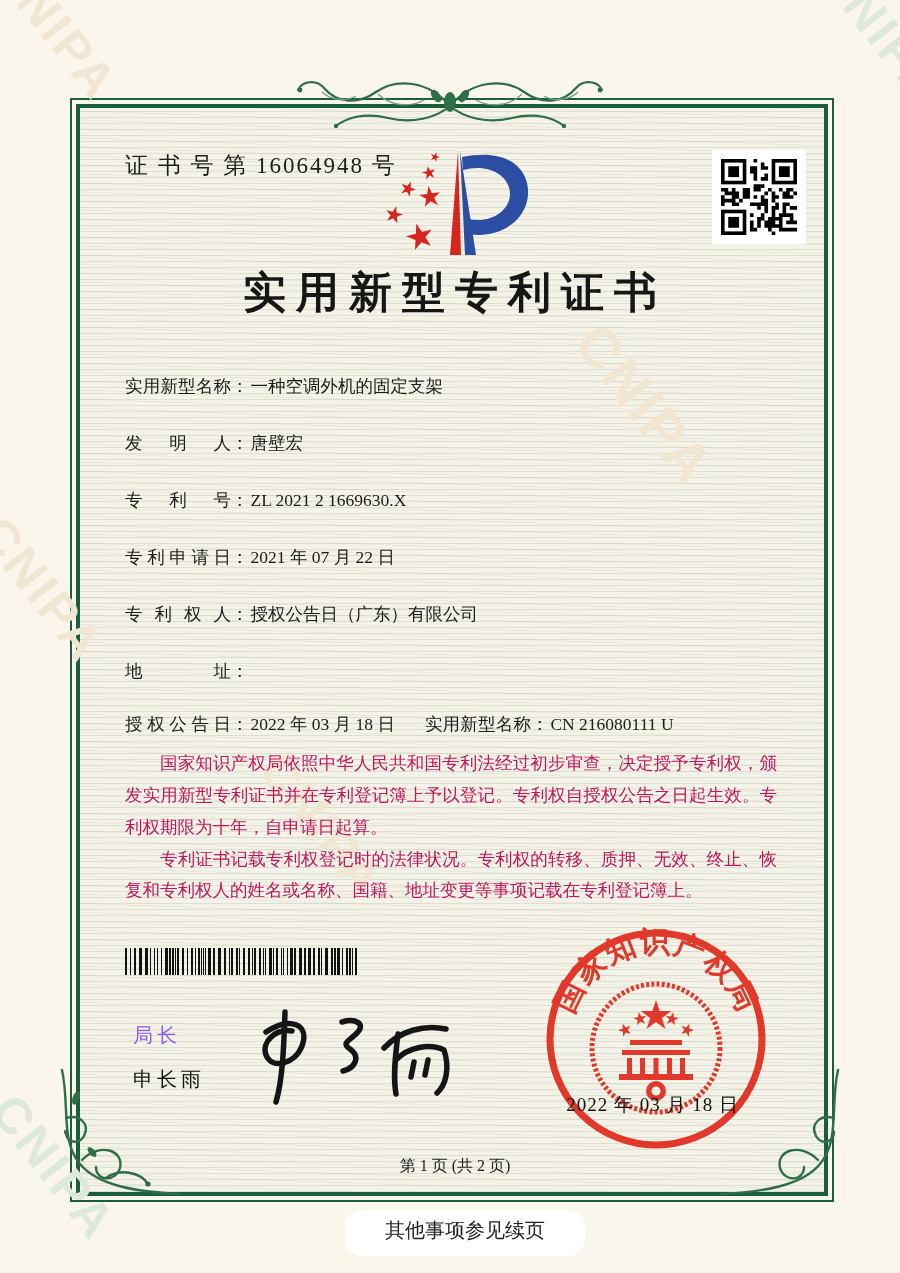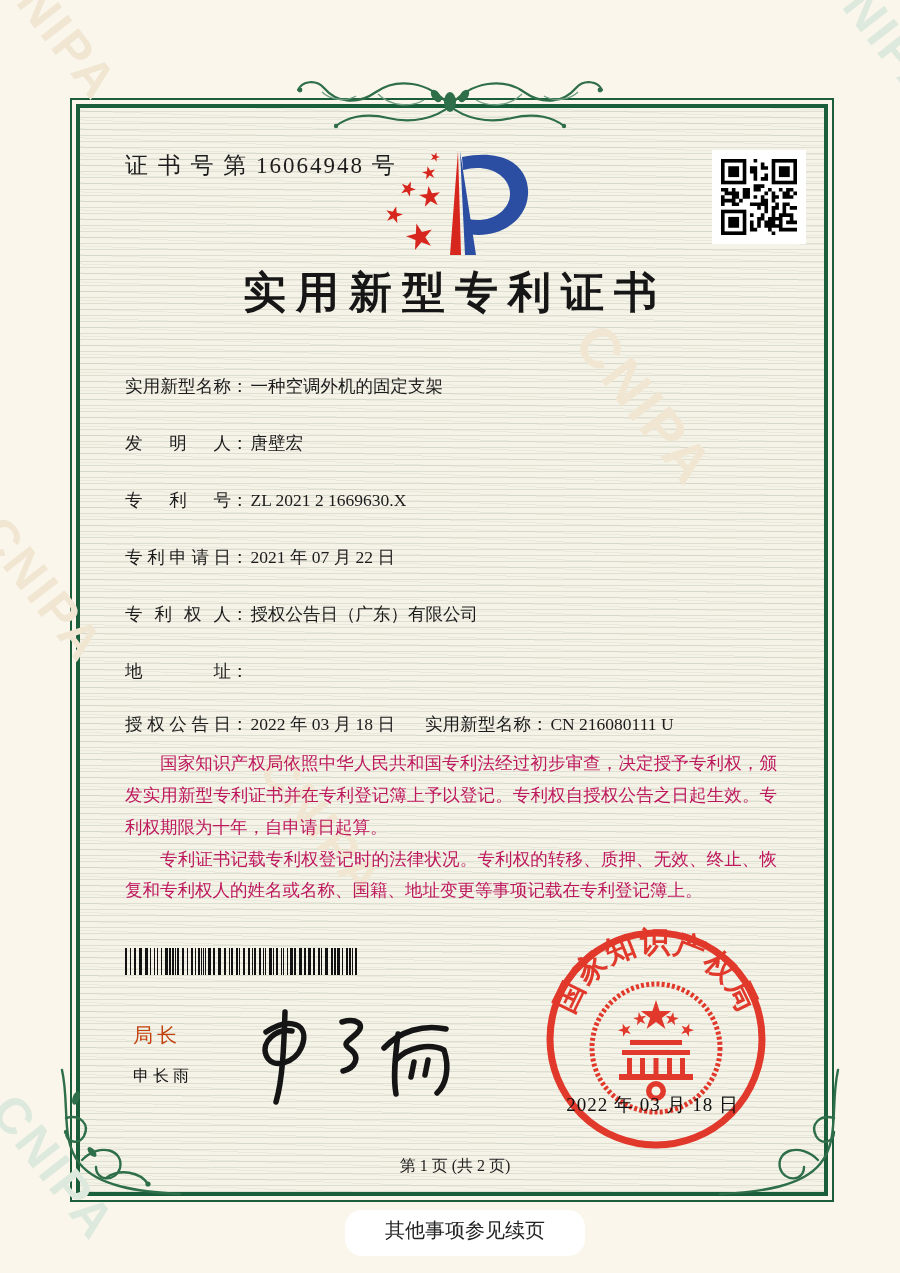--- a/index.html
+++ b/index.html
@@ -45,22 +45,22 @@
   .frow.addr{margin-bottom:25px;}
   .frow.addr .fvalue{width:505px;line-height:27px;}
   .grant2{margin-left:30px;display:flex;}
 
   .paras{position:absolute;left:125px;top:748px;width:652px;font-size:17.5px;line-height:1.82;
          color:#be185d;text-align:justify;}
   .paras p{margin:0;text-indent:2em;}
 
   #barcode{position:absolute;left:125px;top:948px;}
 
-  .sig-title{position:absolute;left:133px;top:1022px;font-size:20px;letter-spacing:4px;color:#c2410c;}
-  .sig-name{position:absolute;left:133px;top:1066px;font-size:16px;letter-spacing:4px;color:#111;}
+  .sig-title{position:absolute;left:133px;top:1022px;font-size:20px;letter-spacing:4px;color:#8b5cf6;}
+  .sig-name{position:absolute;left:133px;top:1066px;font-size:20px;letter-spacing:4px;color:#111;}
   #signature{position:absolute;left:238px;top:1000px;}
 
   #seal{position:absolute;left:543px;top:926px;opacity:.93;}
   .seal-date{position:absolute;left:535px;top:1092px;width:235px;text-align:center;
              font-size:19px;letter-spacing:1px;color:#111;z-index:4;}
 
   .page-footer{position:absolute;left:0;top:1156px;width:910px;text-align:center;
                font-size:16px;color:#222;}
 
   .note-strip{position:absolute;left:345px;top:1210px;width:240px;height:46px;background:#ffffff;

